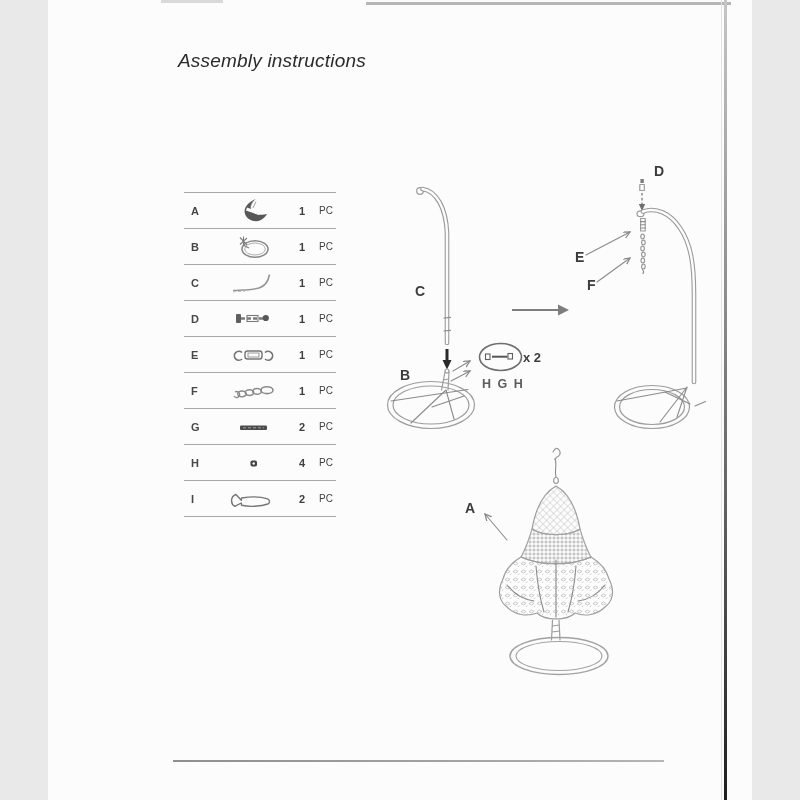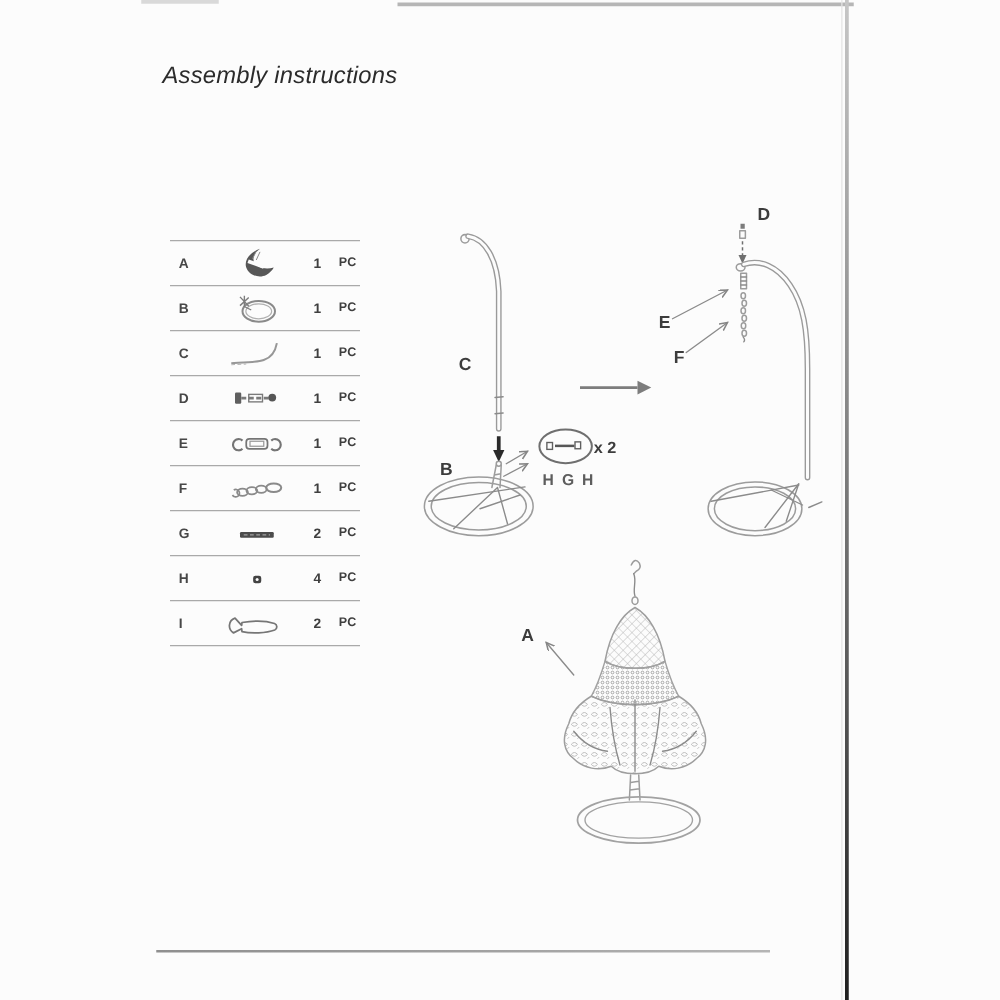--- a/index.html
+++ b/index.html
@@ -1,17 +1,17 @@
 <!DOCTYPE html>
 <html><head>
 <meta charset="utf-8">
 <style>
   html,body{margin:0;padding:0;background:#e9e9e9;}
   .page{
-    position:relative; width:800px; height:800px; margin:0 auto;
+    position:relative; width:704px; height:800px; margin:0 auto;
     background:#fcfcfc; overflow:hidden;
     font-family:"Liberation Sans", sans-serif;
   }
   
   .scan-top-line{position:absolute;left:318px;top:2px;width:365px;height:3px;background:#b6b6b6;}
   .scan-top-line-faint{position:absolute;left:113px;top:0;width:62px;height:3px;background:#d9d9d9;}
   .scan-right-line{position:absolute;left:676px;top:0;width:3px;height:800px;
     background:linear-gradient(#c6c6c6,#909090 35%,#555 70%,#1f1f1f);}
   .scan-right-line-inner{position:absolute;left:673px;top:0;width:1px;height:800px;background:#e3e3e3;}
   .scan-bottom-line{position:absolute;left:125px;top:760px;width:491px;height:2px;
@@ -22,21 +22,21 @@
     font-style:italic;font-size:19px;font-weight:500;color:#2b2b2b;letter-spacing:.2px;
   }
   
   .parts-table{position:absolute;left:136px;top:192px;width:152px;}
   .prow{height:35px;display:flex;align-items:center;border-top:1px solid #a9a9a9;}
   .prow:last-child{border-bottom:1px solid #a9a9a9;}
   .cell-id{width:24px;padding-left:7px;font-size:11px;font-weight:bold;color:#474747;}
   .cell-icon{flex:1;display:flex;justify-content:center;align-items:center;}
   .cell-icon svg{display:block;}
   .cell-qty{width:14px;text-align:right;font-size:11px;font-weight:bold;color:#3f3f3f;}
-  .cell-unit{width:28px;text-align:right;padding-right:3px;font-size:10px;font-weight:bold;color:#3f3f3f;}
+  .cell-unit{width:28px;text-align:right;padding-right:3px;font-size:10px;font-weight:normal;color:#3f3f3f;}
   
   .diagram{position:absolute;left:0;top:0;pointer-events:none;}
   .sk{stroke:#9c9c9c;fill:none;stroke-width:1.2;stroke-linecap:round;stroke-linejoin:round;}
   .sk2{stroke:#8b8b8b;fill:none;stroke-width:1.1;stroke-linecap:round;}
   .tube-o{stroke:#9a9a9a;fill:none;stroke-width:4.6;stroke-linecap:round;}
   .tube-i{stroke:#fcfcfc;fill:none;stroke-width:2.4;stroke-linecap:round;}
   .lbl{font-family:"Liberation Sans",sans-serif;font-weight:bold;font-size:14px;fill:#3c3c3c;}
   .lbl-sm{font-family:"Liberation Sans",sans-serif;font-weight:bold;font-size:12.5px;fill:#5d5d5d;}
   .lbl-x2{font-family:"Liberation Sans",sans-serif;font-weight:bold;font-size:13px;fill:#3d3d3d;}
 </style>

